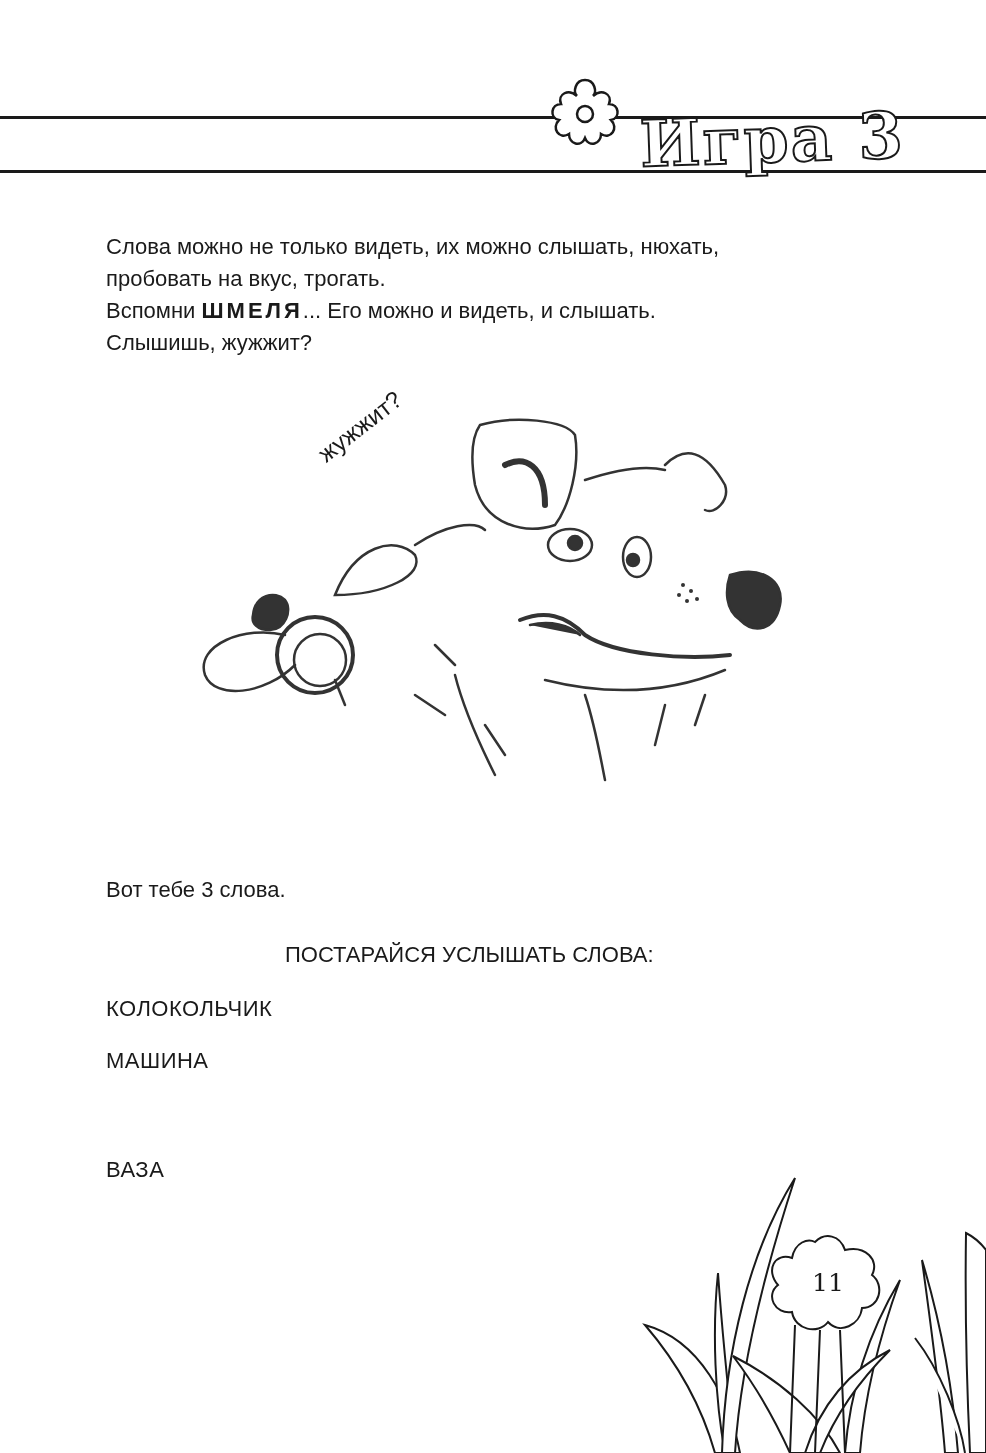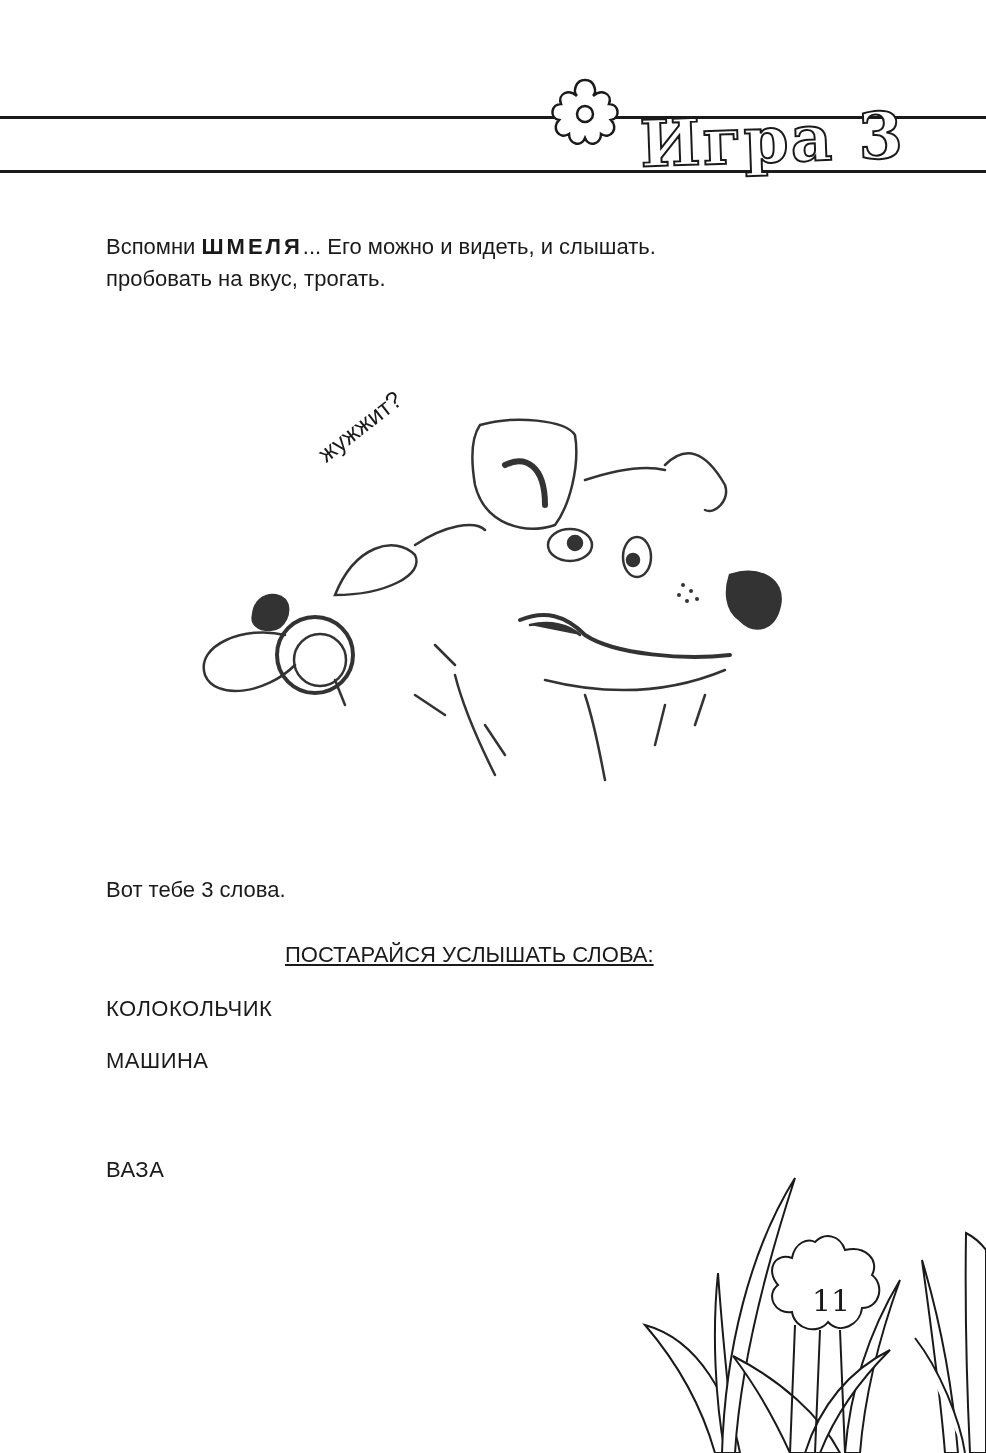--- a/index.html
+++ b/index.html
@@ -7,45 +7,47 @@
   .hline { position: absolute; left: 0; right: 0; height: 3px; background: #1a1a1a; }
   .title-wrap { position: absolute; left: 640px; top: 108px; width: 260px; height: 90px; }
   .title-text { position: absolute; left: 0; top: 0; font-family: "DejaVu Serif", serif; font-size: 64px; font-weight: bold; color: #ffffff; -webkit-text-stroke: 2px #1a1a1a; letter-spacing: 2px; white-space: nowrap; line-height: 1; transform: rotate(-2deg); }
   .flower-top { position: absolute; left: 545px; top: 72px; width: 80px; height: 80px; }
   .intro { position: absolute; left: 106px; top: 231px; width: 760px; font-size: 22px; line-height: 32px; }
   .intro p { margin: 0; }
   .bold-spaced { font-weight: bold; letter-spacing: 3px; }
   .illustration { position: absolute; left: 185px; top: 395px; width: 620px; height: 390px; }
   .buzz { position: absolute; left: 330px; top: 440px; font-size: 24px; transform: rotate(-38deg); transform-origin: left bottom; white-space: nowrap; }
   .lead { position: absolute; left: 106px; top: 877px; font-size: 22px; text-align: center; }
-  .instr { position: absolute; left: 285px; top: 942px; font-size: 22px; text-decoration: underline; }
+  .instr { position: absolute; left: 285px; top: 942px; font-size: 22px; }
   .word { position: absolute; left: 106px; font-size: 22px; font-weight: normal; letter-spacing: 0.5px; }
   .grass { position: absolute; left: 640px; top: 1170px; width: 346px; height: 283px; }
-  .page-num { position: absolute; left: 812px; top: 1268px; font-family: "DejaVu Serif", serif; font-size: 30px; margin-top: 15px; }
+  .page-num { position: absolute; left: 812px; top: 1268px; font-family: "DejaVu Serif", serif; font-size: 25px; }
 </style>
 </head>
 <body>
 
 <div class="hline" style="top:116px;"></div>
 <div class="hline" style="top:170px;"></div>
 
 <svg class="flower-top" viewBox="0 0 80 80">
   <g fill="#fff" stroke="#1a1a1a" stroke-width="2.5">
     <path d="M40 8 C50 8 52 20 48 24 C56 16 68 22 64 32 C74 32 76 46 66 48 C74 56 66 68 56 62 C56 72 44 76 40 66 C36 76 24 72 24 62 C14 68 6 56 14 48 C4 46 6 32 16 32 C12 22 24 16 32 24 C28 20 30 8 40 8 Z"></path>
     <circle cx="40" cy="42" r="8"></circle>
   </g>
 </svg>
 
 <div class="title-wrap">
   <span class="title-text">Игра 3</span>
 </div>
 
 <div class="intro">
+  <p>Слова можно не только видеть, их можно слышать, нюхать,</p>
+  <p>пробовать на вкус, трогать.</p>
   <p><span>Вспомни </span><span class="bold-spaced">ШМЕЛЯ</span><span>... Его можно и видеть, и слышать.</span></p>
-  <p>пробовать на вкус, трогать.</p>
+  <p>Слышишь, жужжит?</p>
 </div>
 
 <svg class="illustration" viewBox="0 0 620 390">
   <g fill="none" stroke="#333" stroke-width="2.5" stroke-linecap="round">
 
     <path d="M150 200 C170 150 210 140 230 160 C240 180 200 200 150 200 Z"></path>
     <path d="M100 240 C60 230 10 250 20 280 C30 305 80 300 110 270"></path>
 
     <circle cx="130" cy="260" r="38" stroke-width="4"></circle>
     <circle cx="135" cy="265" r="26"></circle>

